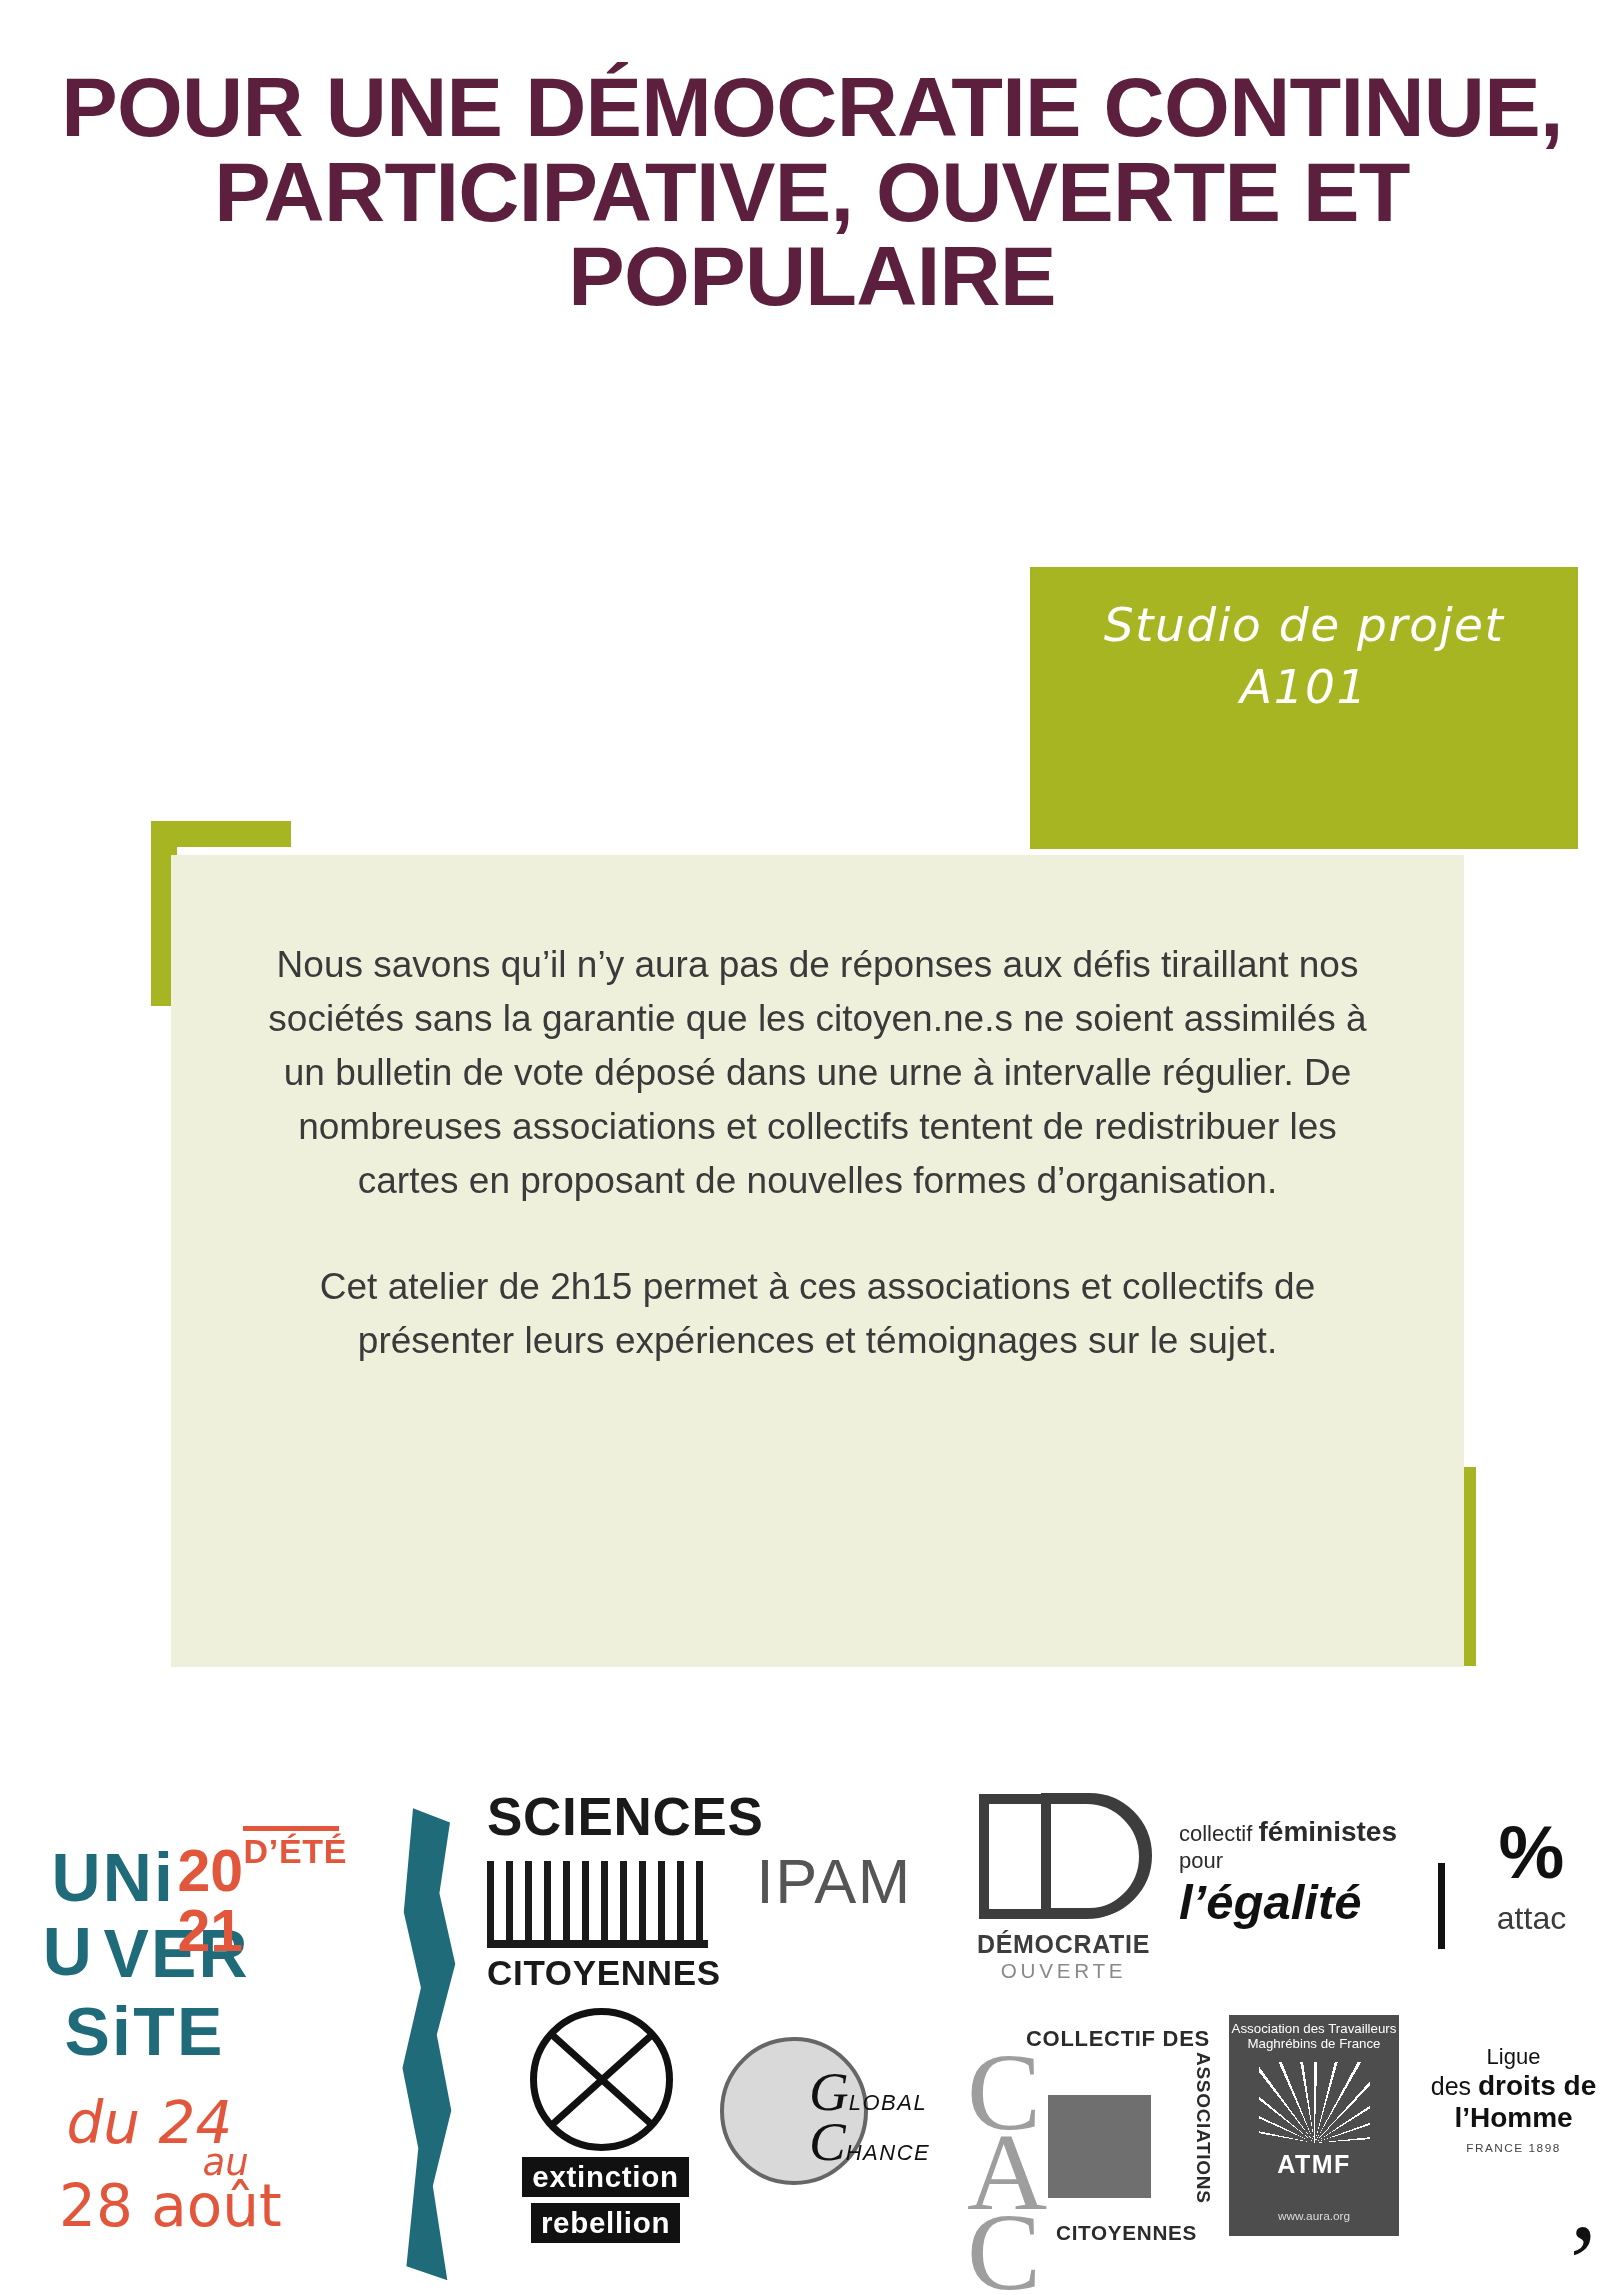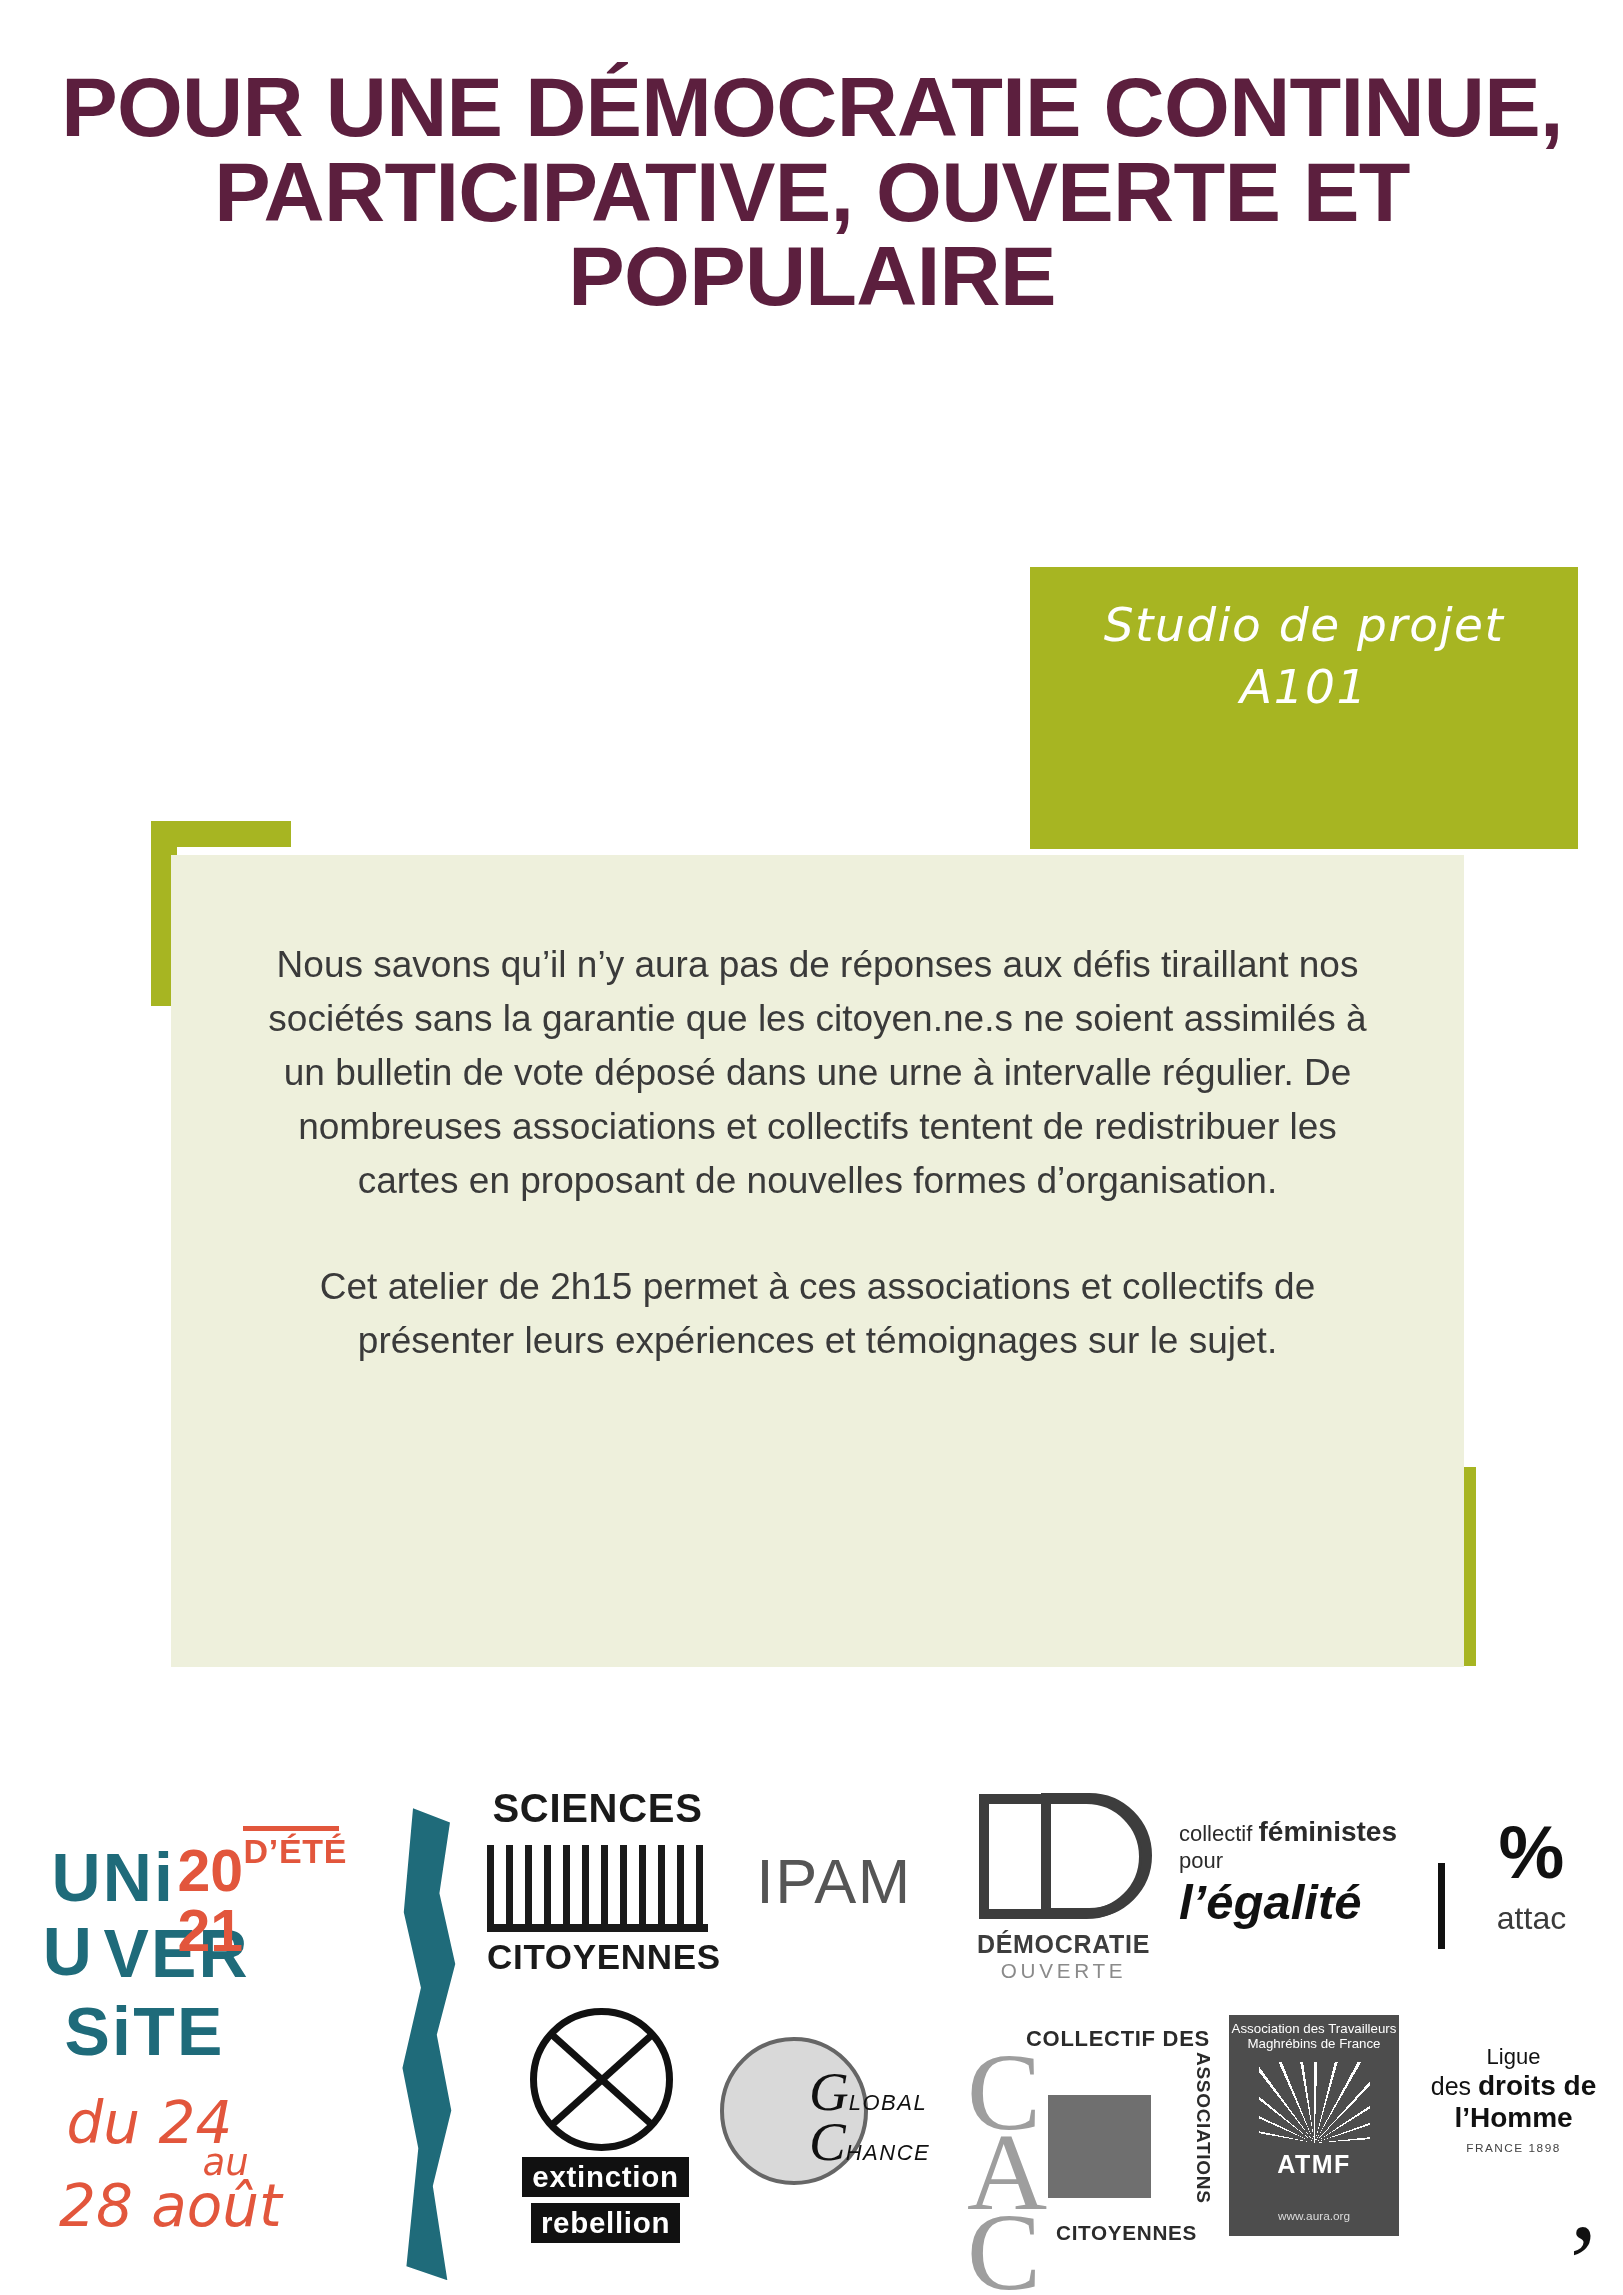--- a/index.html
+++ b/index.html
@@ -151,21 +151,21 @@
     color: #e2563c; font-size: 58px; font-style: italic;
     font-family: "DejaVu Sans", sans-serif;
   }
   .ue-au {
     position: absolute; top: 347px; left: 173px;
     color: #e2563c; font-size: 37px; font-style: italic;
     font-family: "DejaVu Sans", sans-serif;
   }
   .ue-28 {
     position: absolute; top: 378px; left: 29.5px;
-    color: #e2563c; font-size: 58px; font-style: italic;
+    color: #e2563c; font-size: 58px; 
     font-family: "DejaVu Sans", sans-serif;
   }
   .ue-brush {
     position: absolute; top: 14.8px; left: 369px;
     width: 66px; height: 472px;
     background: #1f6b7a;
     clip-path: polygon(22% 0%, 78% 3%, 62% 18%, 86% 33%, 58% 48%, 80% 64%, 52% 80%, 74% 100%, 12% 97%, 30% 72%, 6% 55%, 34% 38%, 8% 22%);
   }
 
   
@@ -173,21 +173,21 @@
     position: absolute;
     box-sizing: border-box;
     color: #2c2c2c;
     font-family: "Liberation Sans", sans-serif;
     text-align: center;
   }
 
   
   .sc { top: 22px; left: 487px; width: 221px; height: 207px; }
   .sc .sc-top {
-    font-weight: bold; font-size: 40px; letter-spacing: 0.7px; color: #1a1a1a;
+    font-weight: bold; font-size: 53px; letter-spacing: 0.7px; color: #1a1a1a;
   }
   .sc .sc-crowd {
     height: 89px; margin: 4.4px 0;
     background:
       repeating-linear-gradient(to right, #1a1a1a 0 7.4px, transparent 7.4px 19px);
     -webkit-mask-image: linear-gradient(to bottom, transparent 0 10%, #000 10% 100%);
     mask-image: linear-gradient(to bottom, transparent 0 10%, #000 10% 100%);
     border-bottom: 8.9px solid #1a1a1a;
   }
   .sc .sc-bot {

